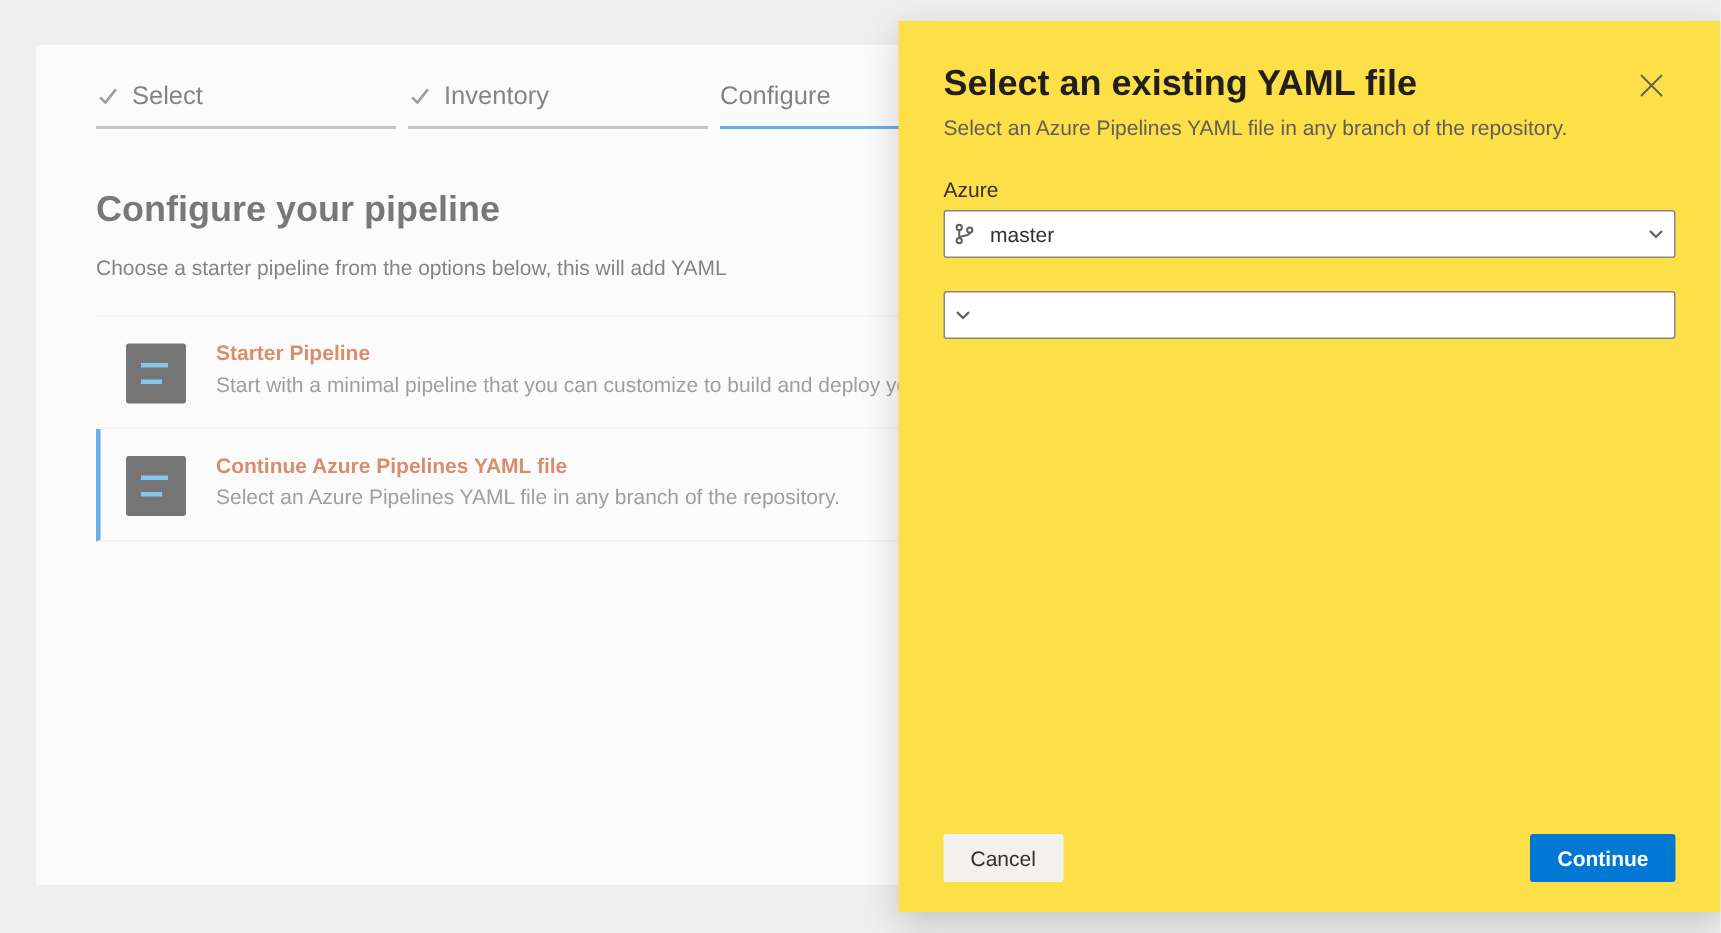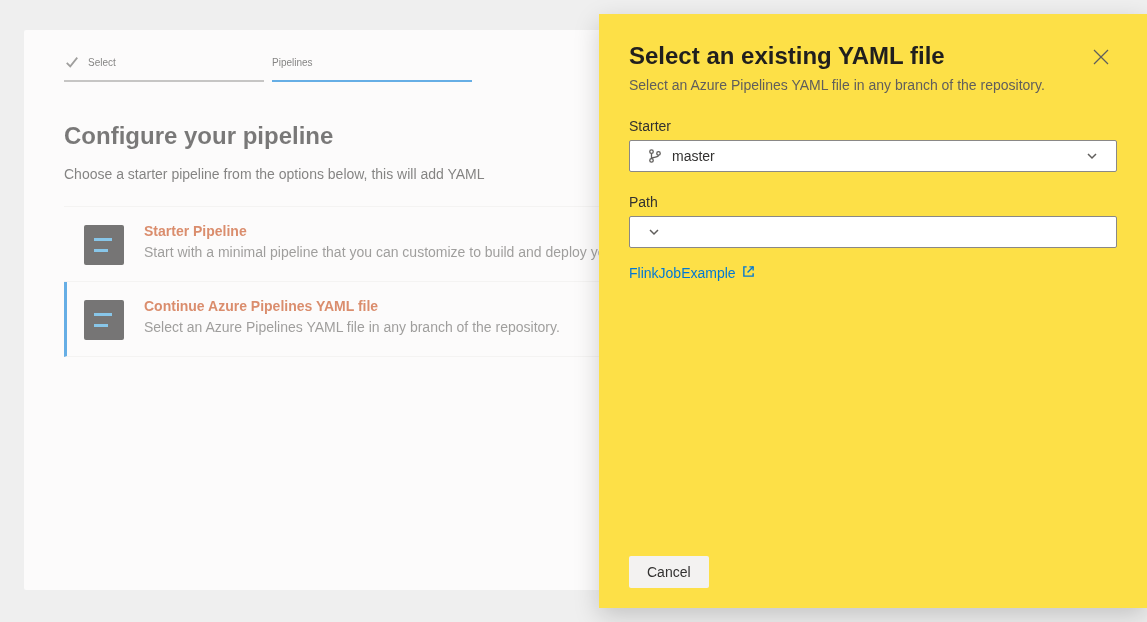--- a/index.html
+++ b/index.html
@@ -2,21 +2,21 @@
 <html><head>
   <meta charset="utf-8">
   <style>
     * { margin: 0; padding: 0; box-sizing: border-box; font-family: "Segoe UI", -apple-system, BlinkMacSystemFont, sans-serif; }
     body { background: #e5e5e5; width: 1147px; height: 622px; position: relative; overflow: hidden; }
 
     .page-wrap { padding: 30px 24px 0 24px; }
     .card { background: #faf9f8; border-radius: 2px; padding: 24px 40px; min-height: 560px; }
 
     .wizard-steps { display: flex; gap: 8px; margin-bottom: 40px; }
-    .step { flex: 0 0 200px; display: flex; align-items: center; gap: 8px; padding-bottom: 10px; border-bottom: 2px solid #a19f9d; color: #323130; font-size: 10px; }
+    .step { flex: 0 0 200px; display: flex; align-items: center; gap: 8px; padding-bottom: 10px; border-bottom: 2px solid #a19f9d; color: #323130; font-size: 17px; }
     .step.active { border-bottom-color: #0078d4; }
     .step .check { width: 16px; height: 16px; display: inline-flex; align-items: center; justify-content: center; }
     .step .check svg { width: 14px; height: 14px; stroke: #605e5c; stroke-width: 2; fill: none; }
     .step.active .label { color: #323130; }
 
     .page-title { font-size: 24px; font-weight: 600; color: #201f1e; margin-bottom: 16px; }
     .page-subtitle { font-size: 14px; color: #323130; margin-bottom: 24px; }
 
     .option-list { border-top: 1px solid #edebe9; }
     .option { display: flex; align-items: flex-start; gap: 20px; padding: 16px 8px 16px 20px; border-bottom: 1px solid #edebe9; cursor: pointer; }
@@ -36,21 +36,21 @@
     .panel { position: absolute; top: 14px; right: 0; bottom: 14px; width: 548px; background: #fde047; box-shadow: 0 8px 24px rgba(0,0,0,.18); padding: 28px 30px 20px 30px; display: flex; flex-direction: column; }
     .panel-head { display: flex; align-items: flex-start; }
     .panel-head-text { flex: 1; }
     .panel-title { font-size: 24px; font-weight: 600; color: #201f1e; margin-bottom: 6px; }
     .panel-sub { font-size: 14px; color: #605e5c; line-height: 1.4; }
     .close-btn { width: 32px; height: 32px; background: transparent; border: none; display: flex; align-items: center; justify-content: center; cursor: pointer; }
     .close-btn svg { width: 18px; height: 18px; stroke: #605e5c; stroke-width: 1.2; fill: none; }
 
     .field { margin-top: 22px; }
     .field-label { font-size: 14px; color: #323130; margin-bottom: 6px; display: block; }
-    .select { border: 1px solid #8a8886; border-radius: 2px; height: 32px; display: flex; align-items: center; padding: 0 18px; cursor: pointer; background: #fff; }
+    .select { border: 1px solid #8a8886; border-radius: 2px; height: 32px; display: flex; align-items: center; padding: 0 6px; cursor: pointer; background: #fff; }
     .select .branch-icon { width: 14px; height: 16px; margin-right: 10px; display: inline-flex; }
     .select .branch-icon svg { stroke: #605e5c; fill: none; stroke-width: 1.5; }
     .select .value { flex: 1; font-size: 14px; color: #323130; }
     .select .chev { width: 12px; height: 12px; display: inline-flex; }
     .select .chev svg { stroke: #605e5c; fill: none; stroke-width: 1.5; }
 
     .link-row { margin-top: 16px; }
     .ext-link { color: #0078d4; font-size: 14px; text-decoration: none; display: inline-flex; align-items: center; gap: 6px; cursor: pointer; }
     .ext-link svg { width: 13px; height: 13px; stroke: #0078d4; fill: none; stroke-width: 1.5; }
 
@@ -68,22 +68,30 @@
 
     <div class="wizard-steps">
       <div class="step">
         <span class="check">
           <svg viewBox="0 0 16 16">
               <polyline points="2,9 6,13 14,3"></polyline>
             </svg>
         </span>
         <span class="label">Select</span>
       </div>
+      <div class="step">
+        <span class="check">
+          <svg viewBox="0 0 16 16">
+              <polyline points="2,9 6,13 14,3"></polyline>
+            </svg>
+        </span>
+        <span class="label">Inventory</span>
+      </div>
       <div class="step active">
-        <span class="label">Pipelines</span>
+        <span class="label">Configure</span>
       </div>
     </div>
 
     <h1 class="page-title">Configure your pipeline</h1>
     <p class="page-subtitle">Choose a starter pipeline from the options below, this will add YAML</p>
 
     <div class="option-list">
       <div class="option">
         <div class="option-icon">
           <div class="bars">
@@ -125,62 +133,50 @@
       <span>
         <svg viewBox="0 0 18 18">
             <line x1="2" y1="2" x2="16" y2="16"></line>
             <line x1="16" y1="2" x2="2" y2="16"></line>
           </svg>
       </span>
     </button>
   </div>
 
   <div class="field">
-    <label class="field-label">Starter</label>
+    <label class="field-label">Azure</label>
     <div class="select">
       <span class="branch-icon">
         <svg viewBox="0 0 16 16">
             <circle cx="4" cy="3" r="2"></circle>
             <circle cx="4" cy="13" r="2"></circle>
             <circle cx="12" cy="5" r="2"></circle>
             <path d="M4 5 V11"></path>
             <path d="M12 7 C12 10 4 9 4 11"></path>
           </svg>
       </span>
       <span class="value">master</span>
       <span class="chev">
         <svg viewBox="0 0 12 12">
             <polyline points="2,4 6,8 10,4"></polyline>
           </svg>
       </span>
     </div>
   </div>
 
   <div class="field">
-    <label class="field-label">Path</label>
     <div class="select">
       <span class="chev">
         <svg viewBox="0 0 12 12">
             <polyline points="2,4 6,8 10,4"></polyline>
           </svg>
       </span>
     </div>
   </div>
 
-  <div class="link-row">
-    <a class="ext-link">
-      <span>FlinkJobExample</span>
-      <span>
-        <svg viewBox="0 0 14 14">
-            <path d="M5 2 H2 V12 H12 V9"></path>
-            <path d="M8 2 H12 V6"></path>
-            <line x1="12" y1="2" x2="6" y2="8"></line>
-          </svg>
-      </span>
-    </a>
-  </div>
 
   <div class="panel-spacer"></div>
 
   <div class="panel-actions">
     <button class="btn btn-secondary">Cancel</button>
+    <button class="btn btn-primary">Continue</button>
   </div>
 </div>
 
 </body></html>

